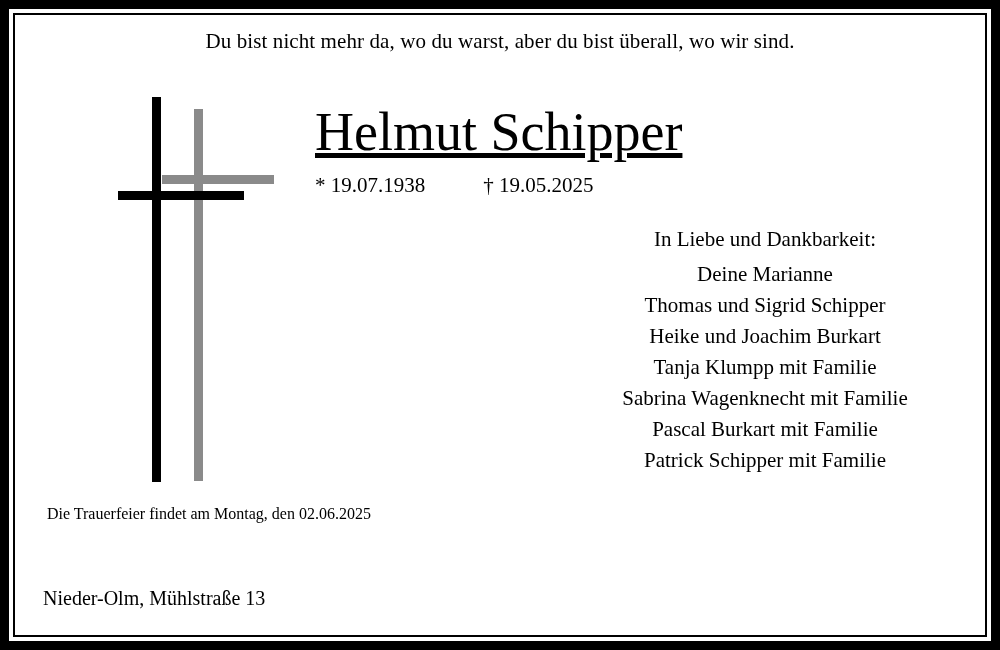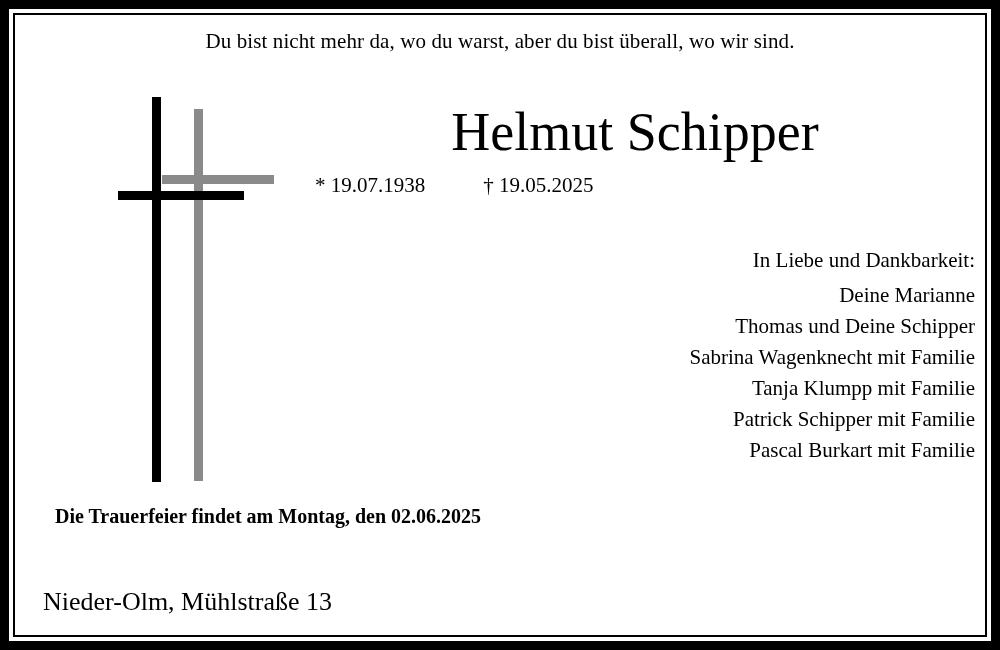--- a/index.html
+++ b/index.html
@@ -86,67 +86,67 @@
   
   .v-grey { left: 84px; top: 22px; width: 9px; height: 372px; }
   
   .h-grey { left: 52px; top: 88px; width: 112px; height: 9px; }
 
   .name {
     position: absolute;
     left: 300px;
     top: 88px;
     width: 640px;
-    text-align: center;
+    text-align: left;
     font-size: 54px;
     line-height: 1.08;
     font-weight: normal;
+    text-decoration: underline;
   }
   .dates {
     position: absolute;
     left: 300px;
     top: 158px;
     width: 640px;
     font-size: 21px;
   }
   .dates .birth { margin-right: 58px; }
 
   .family {
     position: absolute;
     left: 540px;
-    top: 233px;
+    top: 212px;
     width: 420px;
-    text-align: right;
+    text-align: center;
   }
   .family .intro {
     font-size: 21px;
     margin-bottom: 7px;
   }
   .family .member {
     font-size: 21px;
     font-weight: normal;
     line-height: 1.48;
     white-space: nowrap;
   }
 
   .service {
     position: absolute;
-    left: 40px;
+    left: 32px;
     top: 487px;
     width: 700px;
-    font-size: 20px;
+    font-size: 16px;
     line-height: 1.45;
-    font-weight: bold;
   }
   .address {
     position: absolute;
     left: 28px;
     top: 572px;
     width: 700px;
-    font-size: 26px;
+    font-size: 20px;
   }
 </style>
 </head>
 <body>
 
 <div class="page">
 
   <div class="frame-outer"></div>
   <div class="frame-inner"></div>
 
@@ -163,25 +163,26 @@
 
     <div class="name">Helmut Schipper</div>
 
     <div class="dates">
       <span class="birth">* 19.07.1938</span><span class="death">† 19.05.2025</span>
     </div>
 
     <div class="family">
       <div class="intro">In Liebe und Dankbarkeit:</div>
       <div class="member">Deine Marianne</div>
-      <div class="member">Thomas und Deine Schipper</div>
+      <div class="member">Thomas und Sigrid Schipper</div>
+      <div class="member">Heike und Joachim Burkart</div>
+      <div class="member">Tanja Klumpp mit Familie</div>
       <div class="member">Sabrina Wagenknecht mit Familie</div>
-      <div class="member">Tanja Klumpp mit Familie</div>
+      <div class="member">Pascal Burkart mit Familie</div>
       <div class="member">Patrick Schipper mit Familie</div>
-      <div class="member">Pascal Burkart mit Familie</div>
     </div>
 
     <div class="service">
       <div>Die Trauerfeier findet am Montag, den 02.06.2025</div>
     </div>
 
     <div class="address">Nieder-Olm, Mühlstraße 13</div>
 
   </div>
 </div>

